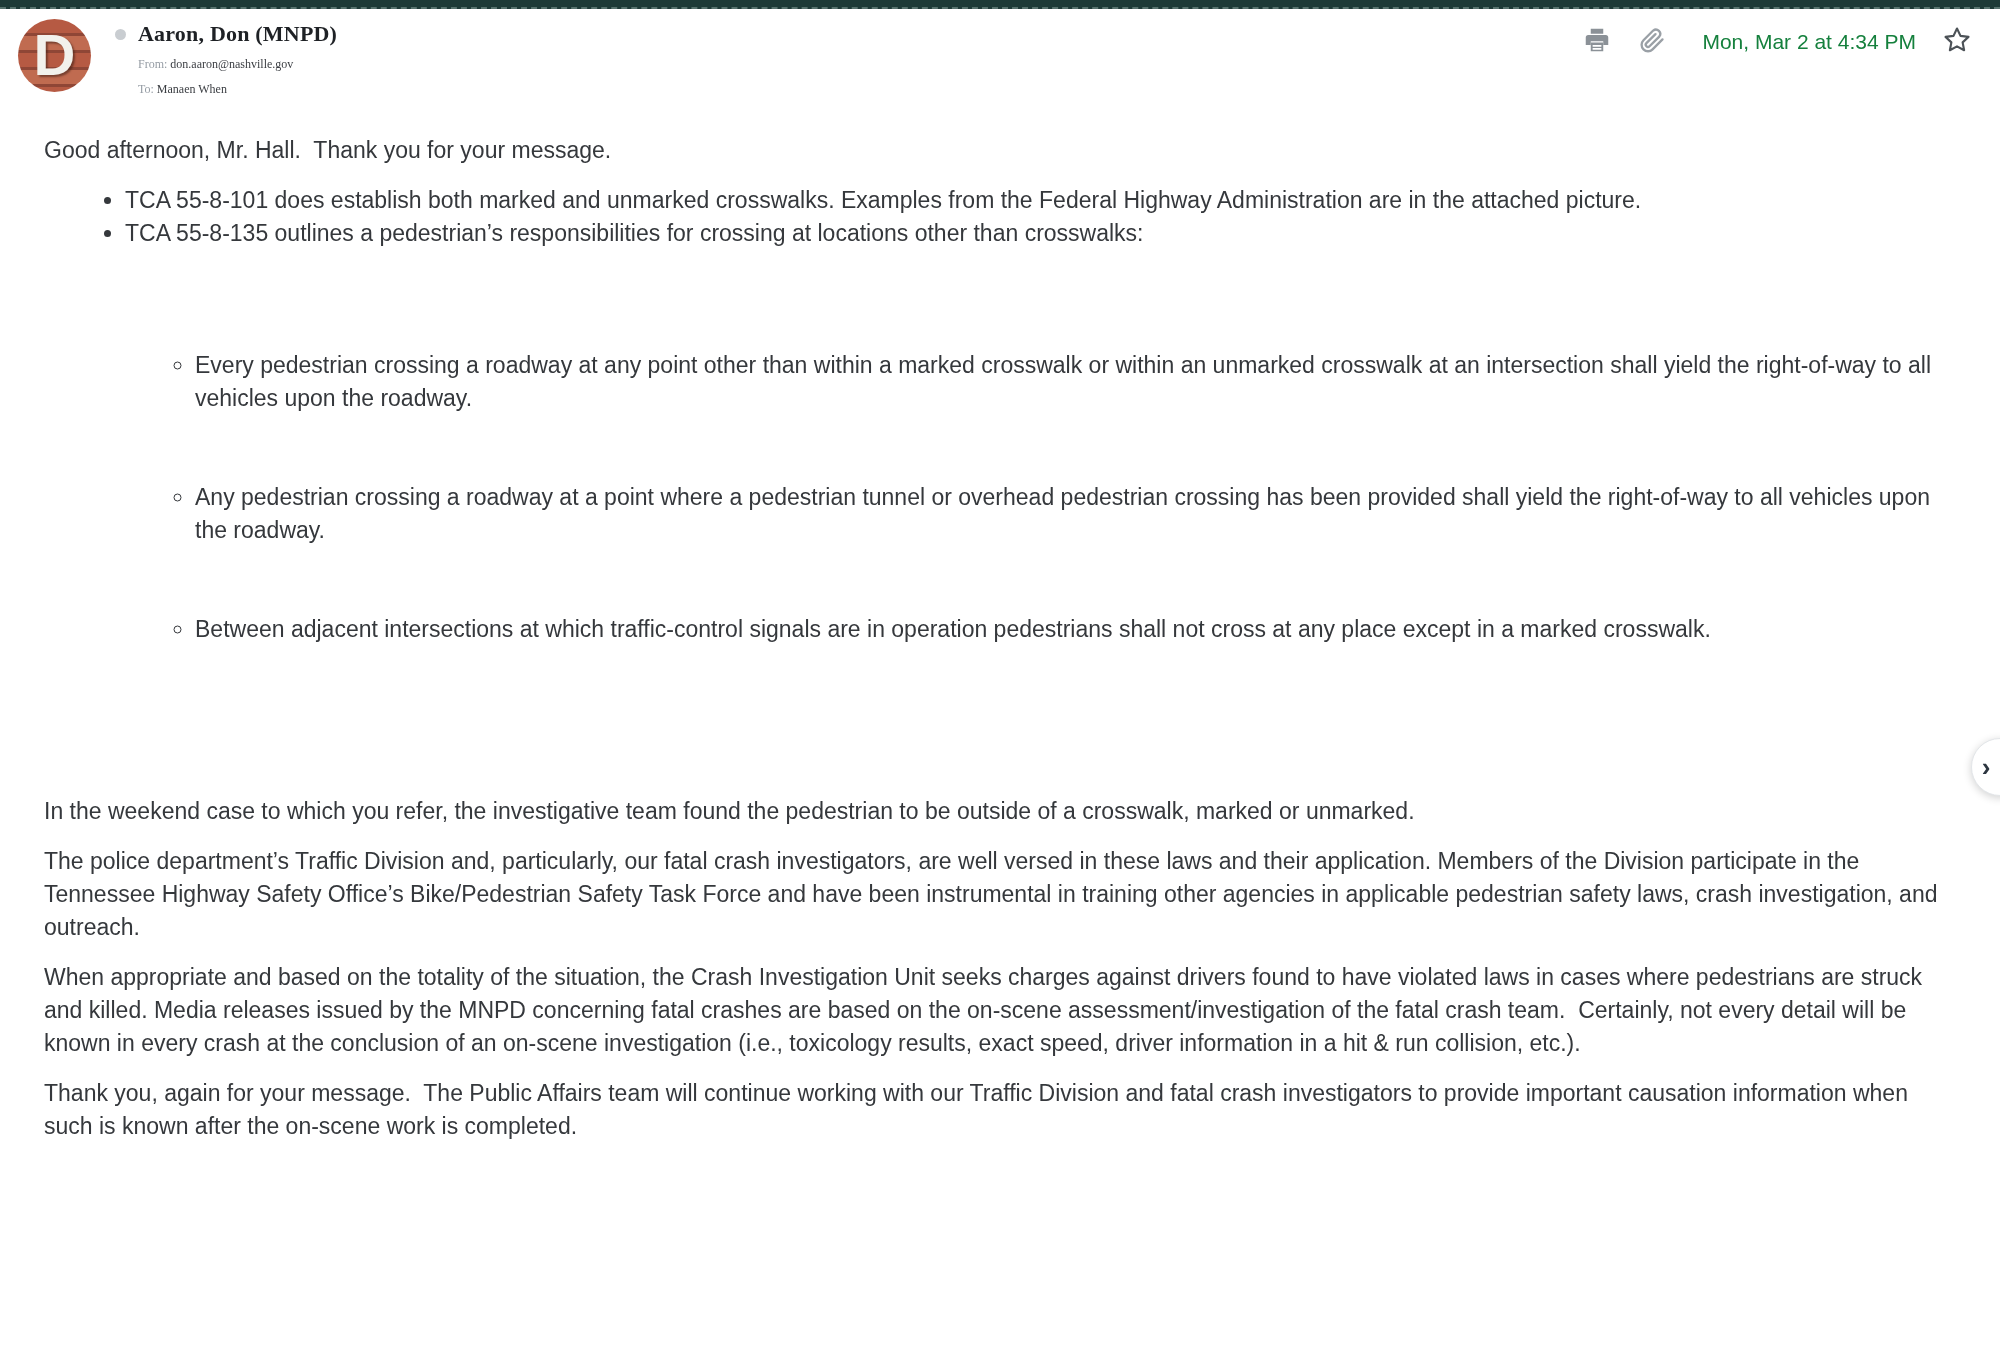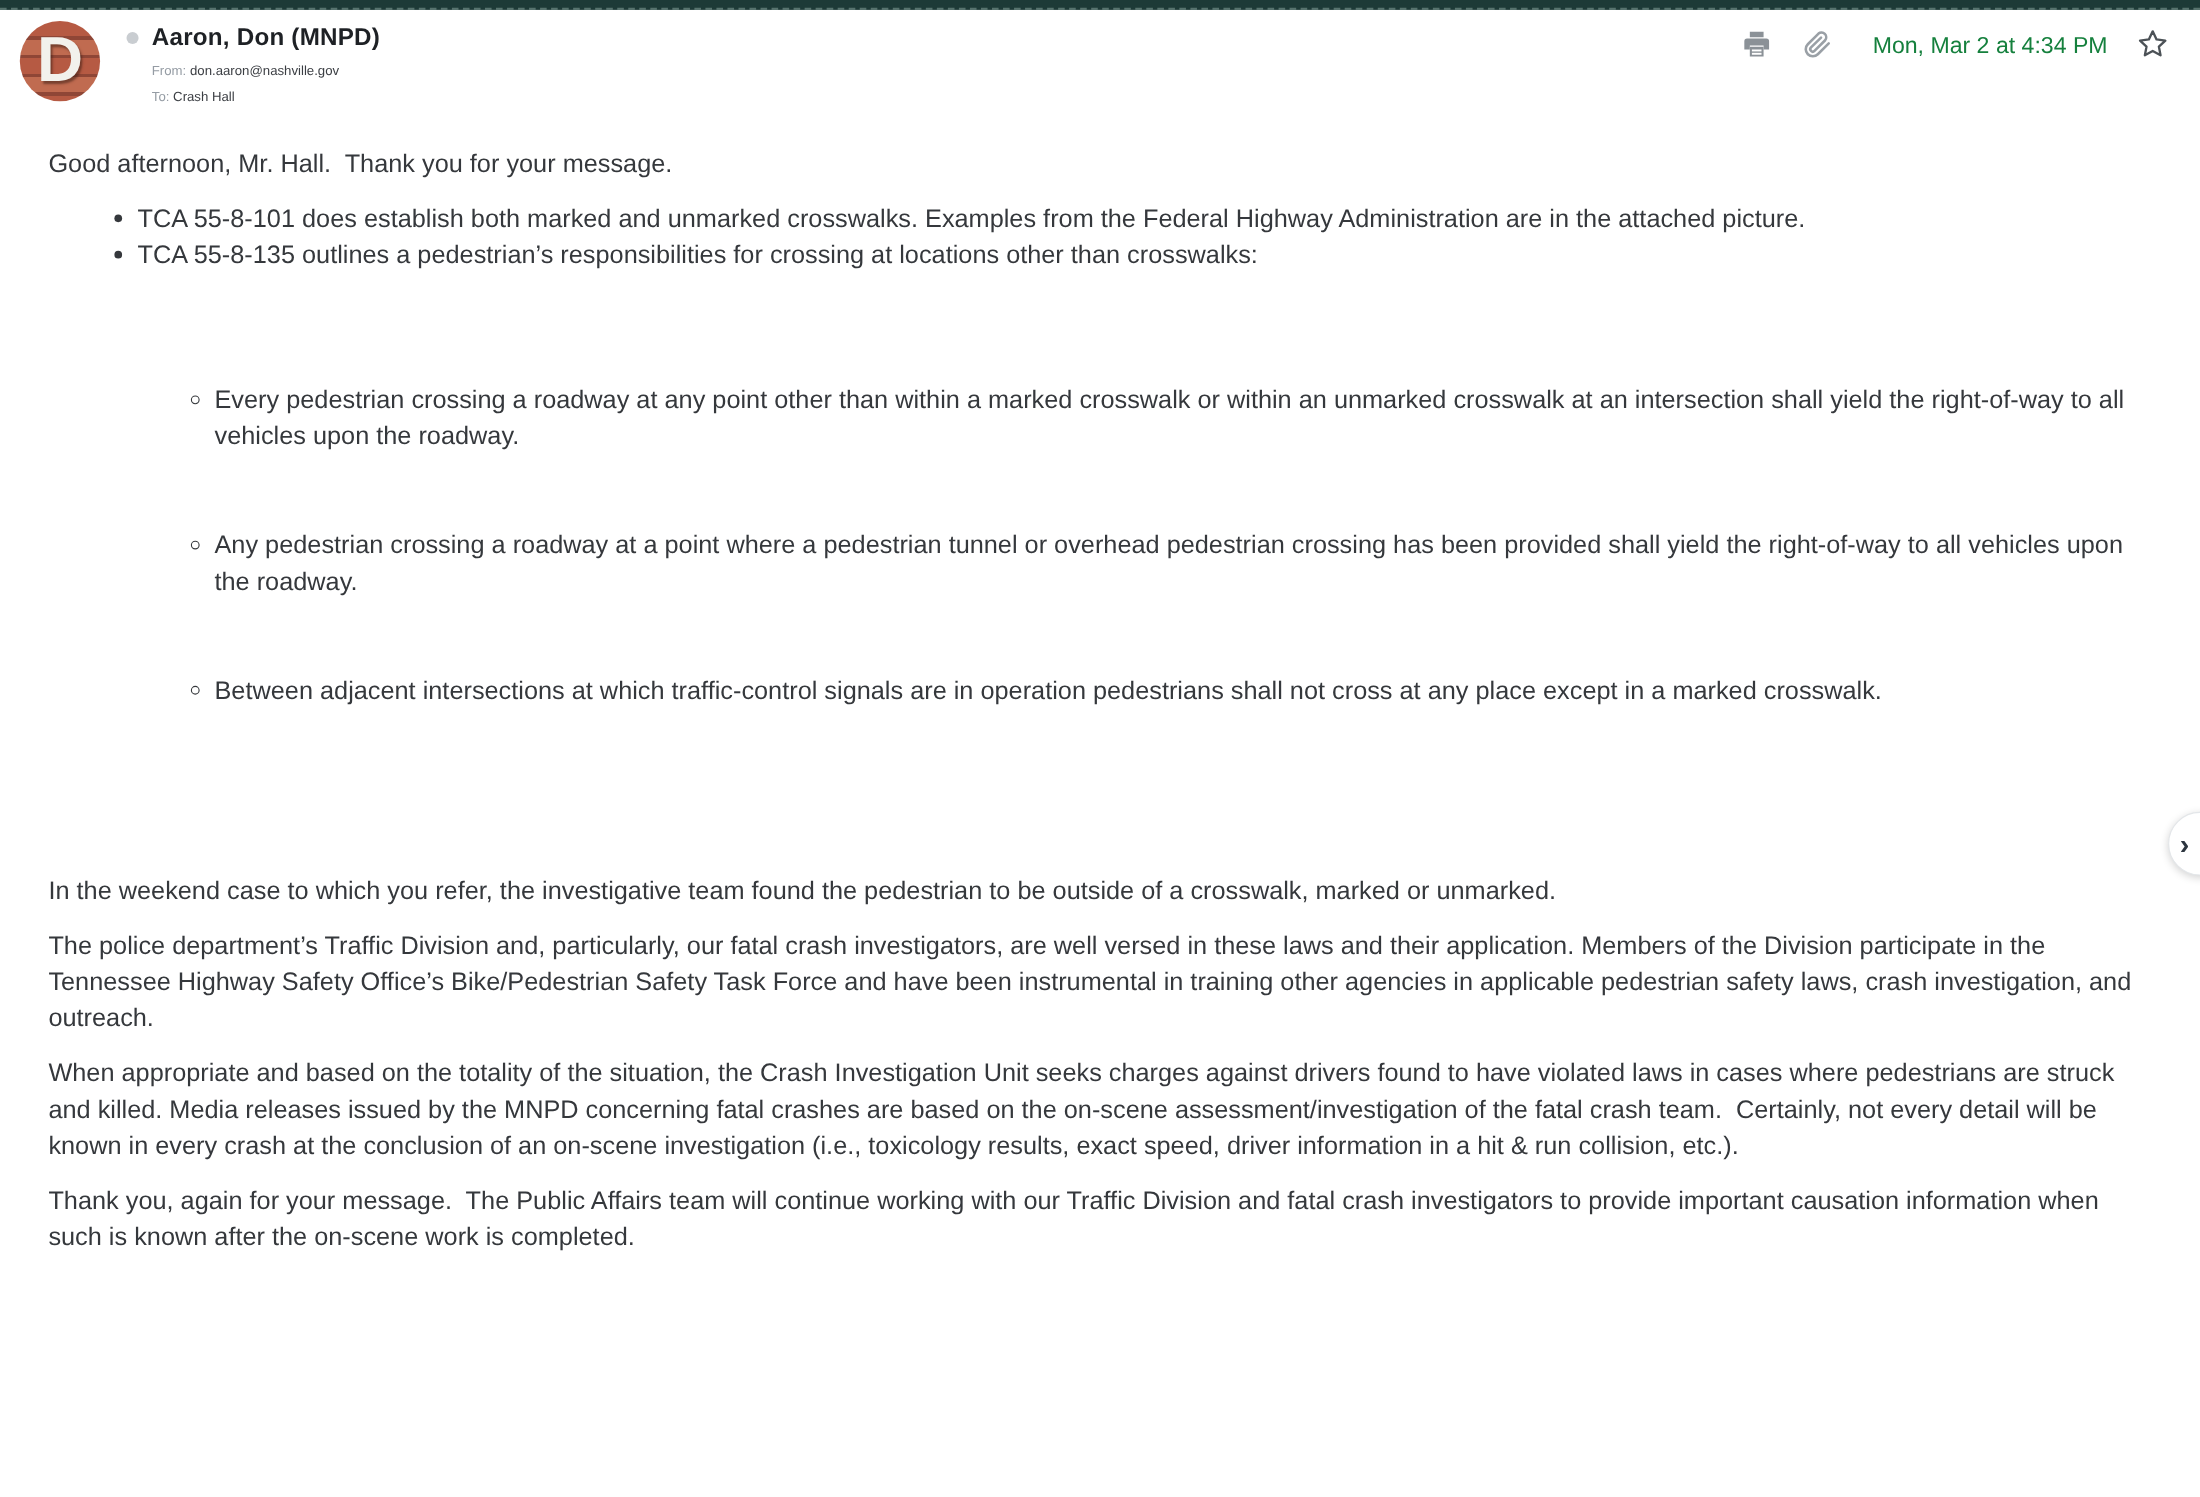--- a/index.html
+++ b/index.html
@@ -41,21 +41,21 @@
     overflow: hidden;
   }
   .avatar-letter {
     font-size: 58px;
     font-weight: bold;
     color: #f2f1ec;
     text-shadow: 2px 2px 2px rgba(60,30,20,.55);
     line-height: 1;
     transform: translateY(-1px);
   }
-  .header-main { margin-left: 24px; padding-top: 2px; }
+  .header-main { margin-left: 24px; padding-top: 2px; font-family: Liberation Serif, serif; }
   .name-row { display: flex; align-items: center; }
   .unread-dot {
     width: 11px; height: 11px;
     border-radius: 50%;
     background: #c9cdd1;
     margin-right: 12px;
     flex: 0 0 auto;
   }
   .sender-name {
     font-size: 22px;
@@ -138,21 +138,21 @@
     <div class="name-row">
       <span class="unread-dot"></span>
       <span class="sender-name">Aaron, Don (MNPD)</span>
     </div>
     <div class="meta-row">
       <span class="meta-label">From:</span>
       <span class="meta-value">don.aaron@nashville.gov</span>
     </div>
     <div class="meta-row">
       <span class="meta-label">To:</span>
-      <span class="meta-value">Crash Hall</span>
+      <span class="meta-value">Manaen When</span>
     </div>
   </div>
   <div class="header-actions">
     <button class="icon-btn">
       <span>
         <svg width="30" height="30" viewBox="0 0 24 24" fill="#8b9197">
           <path d="M7 3h10v4H7z"></path>
           <path d="M5 8h14a2 2 0 0 1 2 2v6h-4v-3H7v3H3v-6a2 2 0 0 1 2-2z"></path>
           <path d="M7 14h10v7H7z" fill="#8b9197"></path>
           <rect x="8.5" y="16" width="7" height="1.4" fill="#ffffff"></rect>

